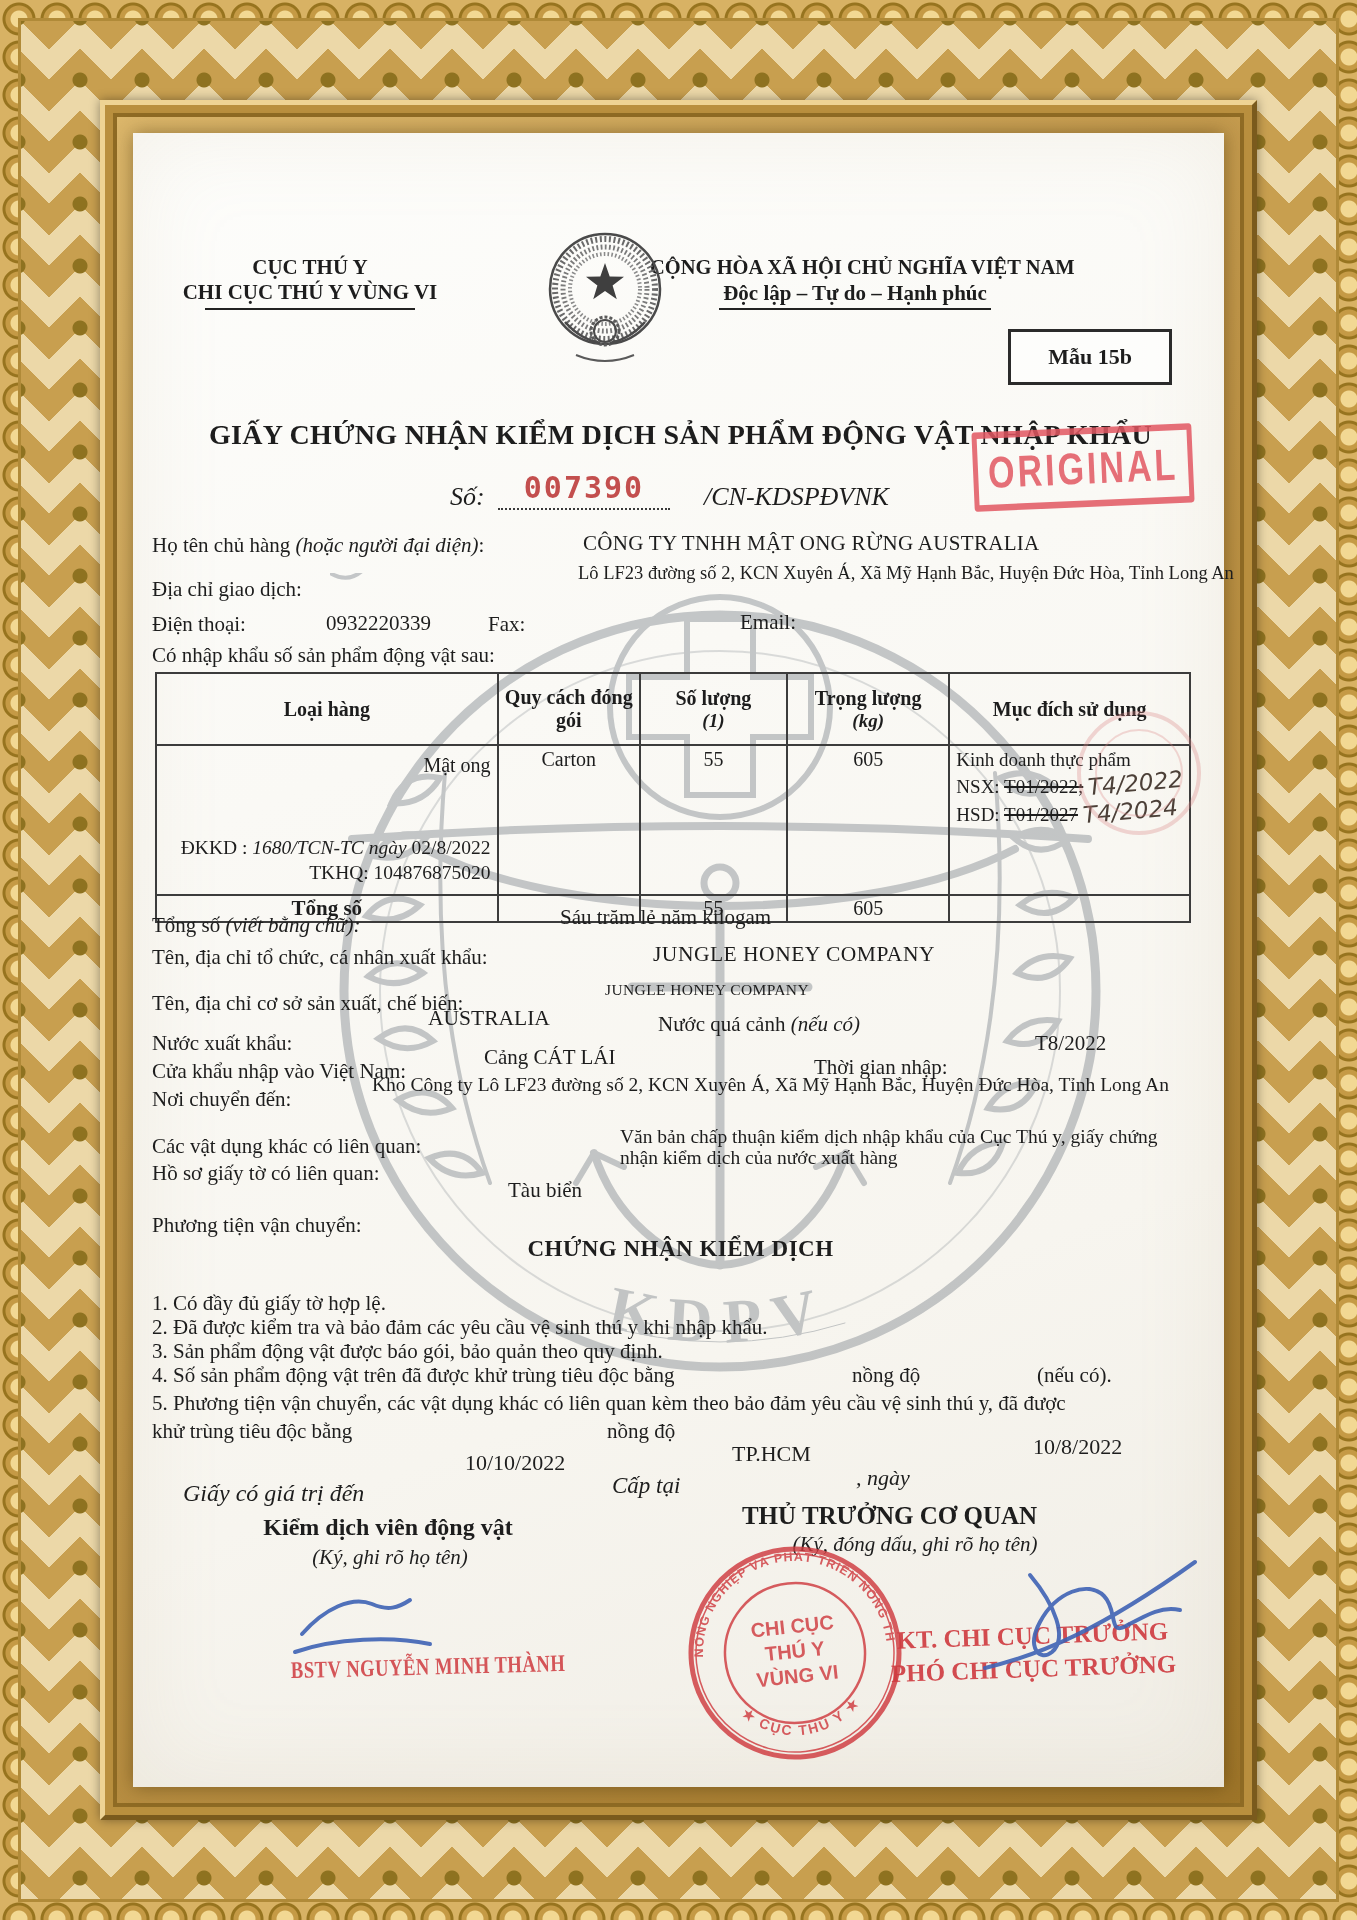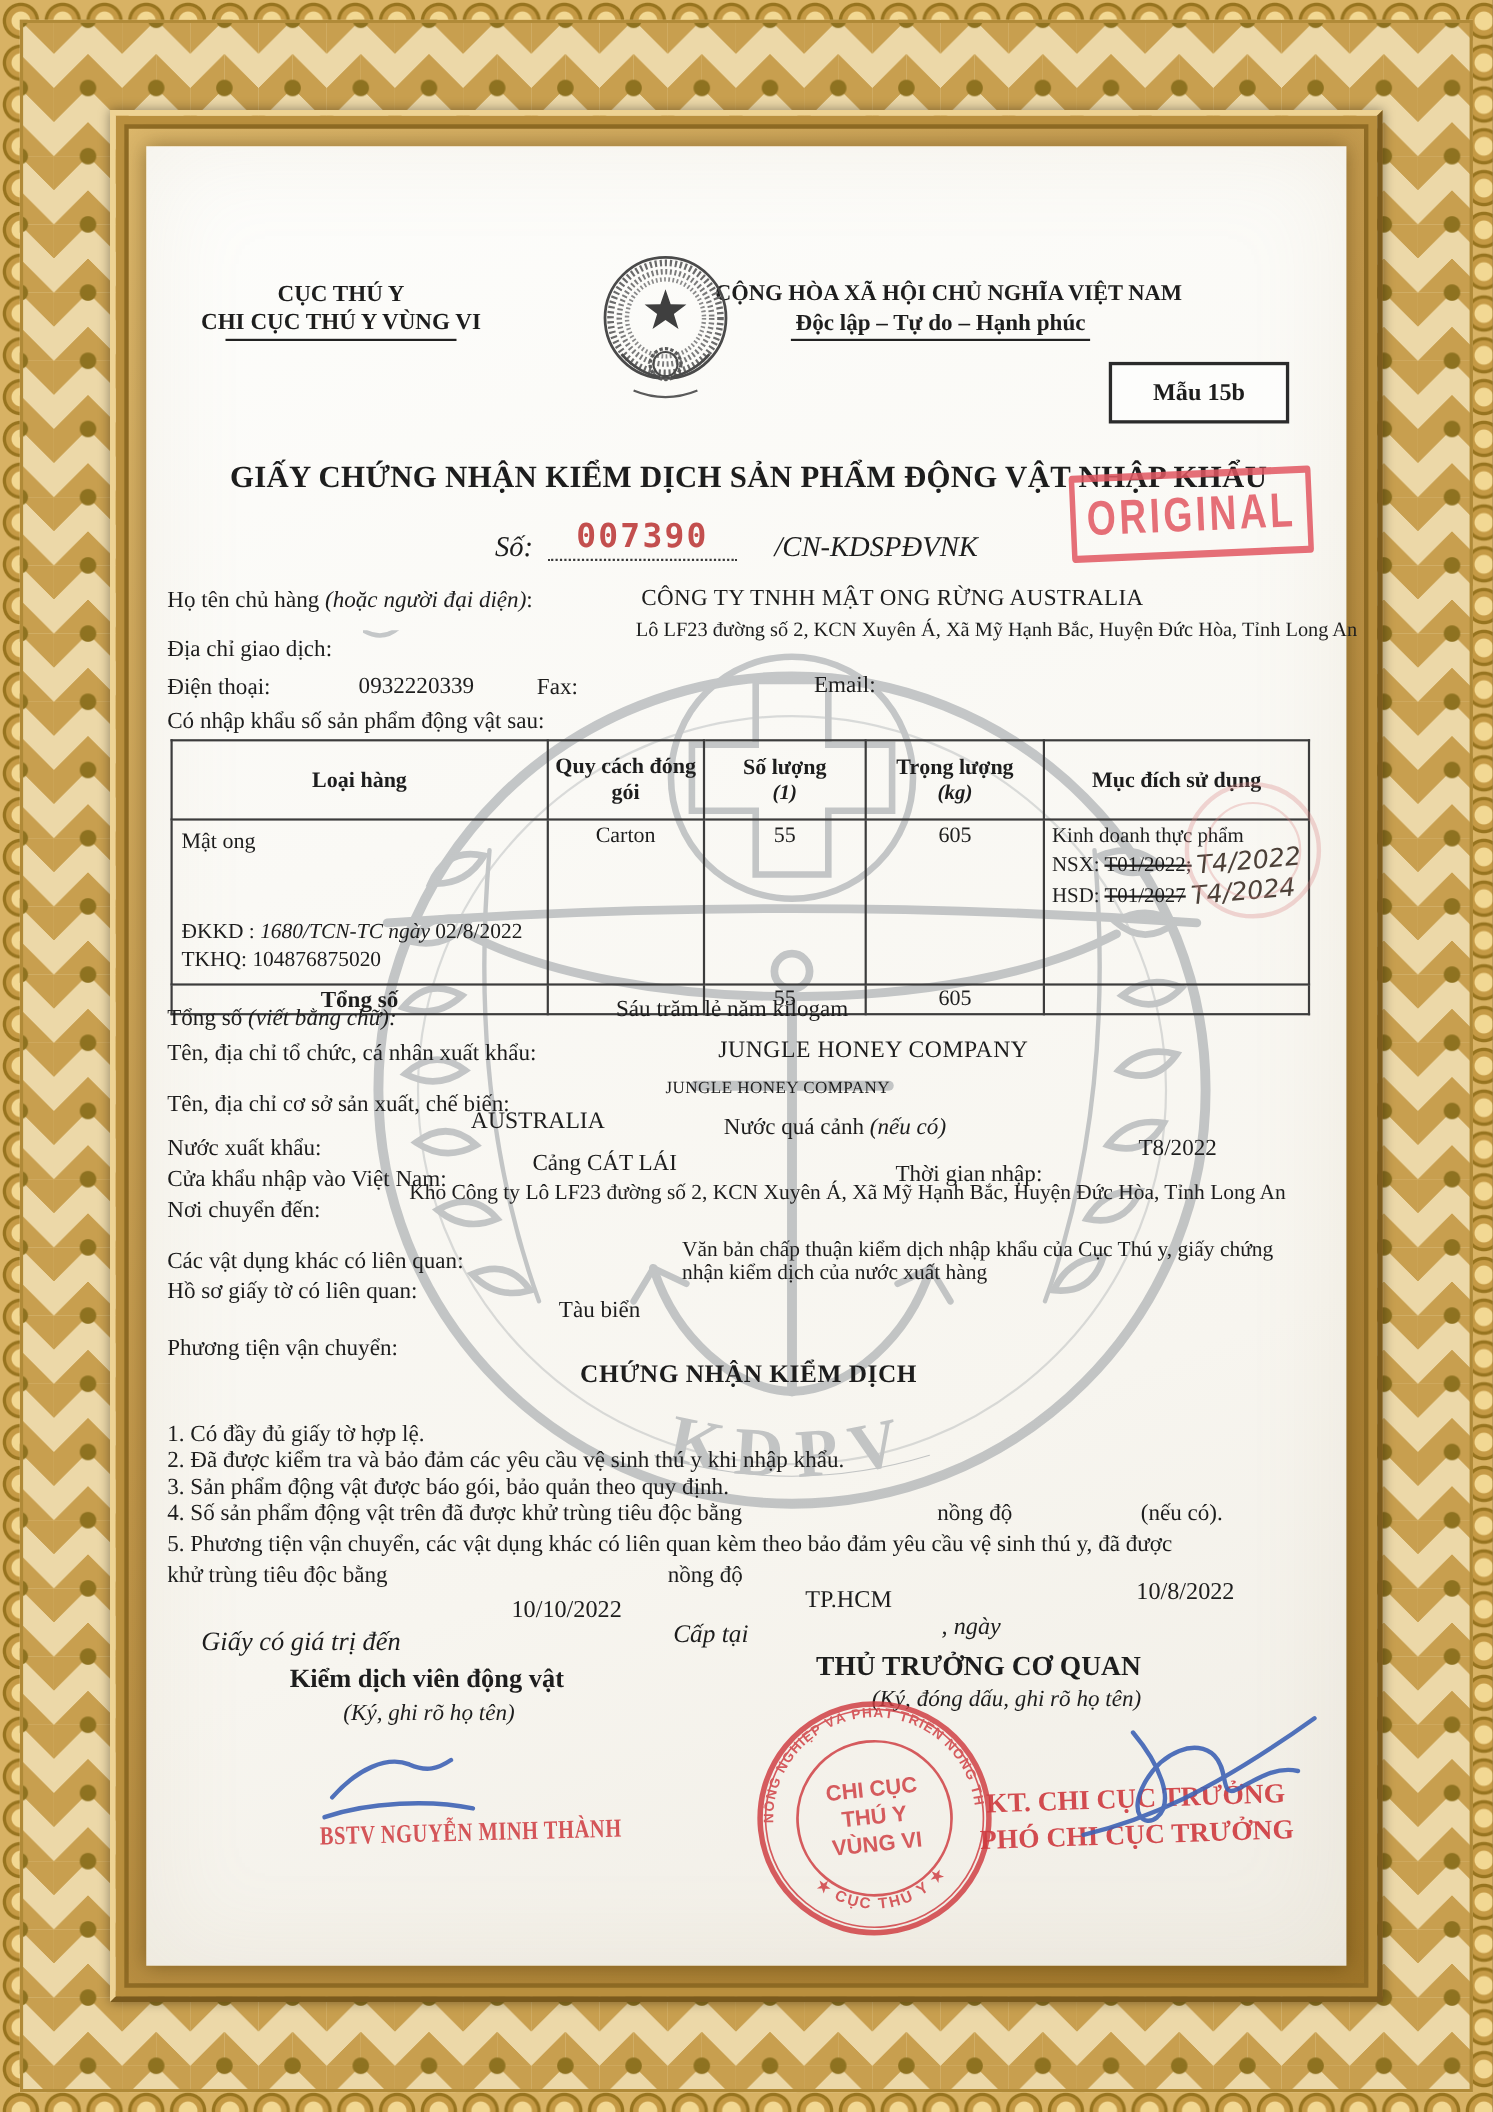--- a/index.html
+++ b/index.html
@@ -183,21 +183,21 @@
           <span>Số lượng</span>
           <span class="sub">(1)</span>
         </td>
         <td class="hd">
           <span>Trọng lượng</span>
           <span class="sub">(kg)</span>
         </td>
         <td class="hd">Mục đích sử dụng</td>
       </tr>
       <tr style="height:150px;">
-        <td style="padding-left:8px;padding-top:8px;">
+        <td style="padding-left:8px;padding-top:8px;text-align:right;">
           <div>Mật ong</div>
           <div class="dkkd">
             <span>ĐKKD :</span>
             <span class="it">1680/TCN-TC ngày</span>
             <span>02/8/2022</span><br>
             <span>TKHQ: 104876875020</span>
           </div>
         </td>
         <td class="cell-c">Carton</td>
         <td class="cell-c">55</td>

